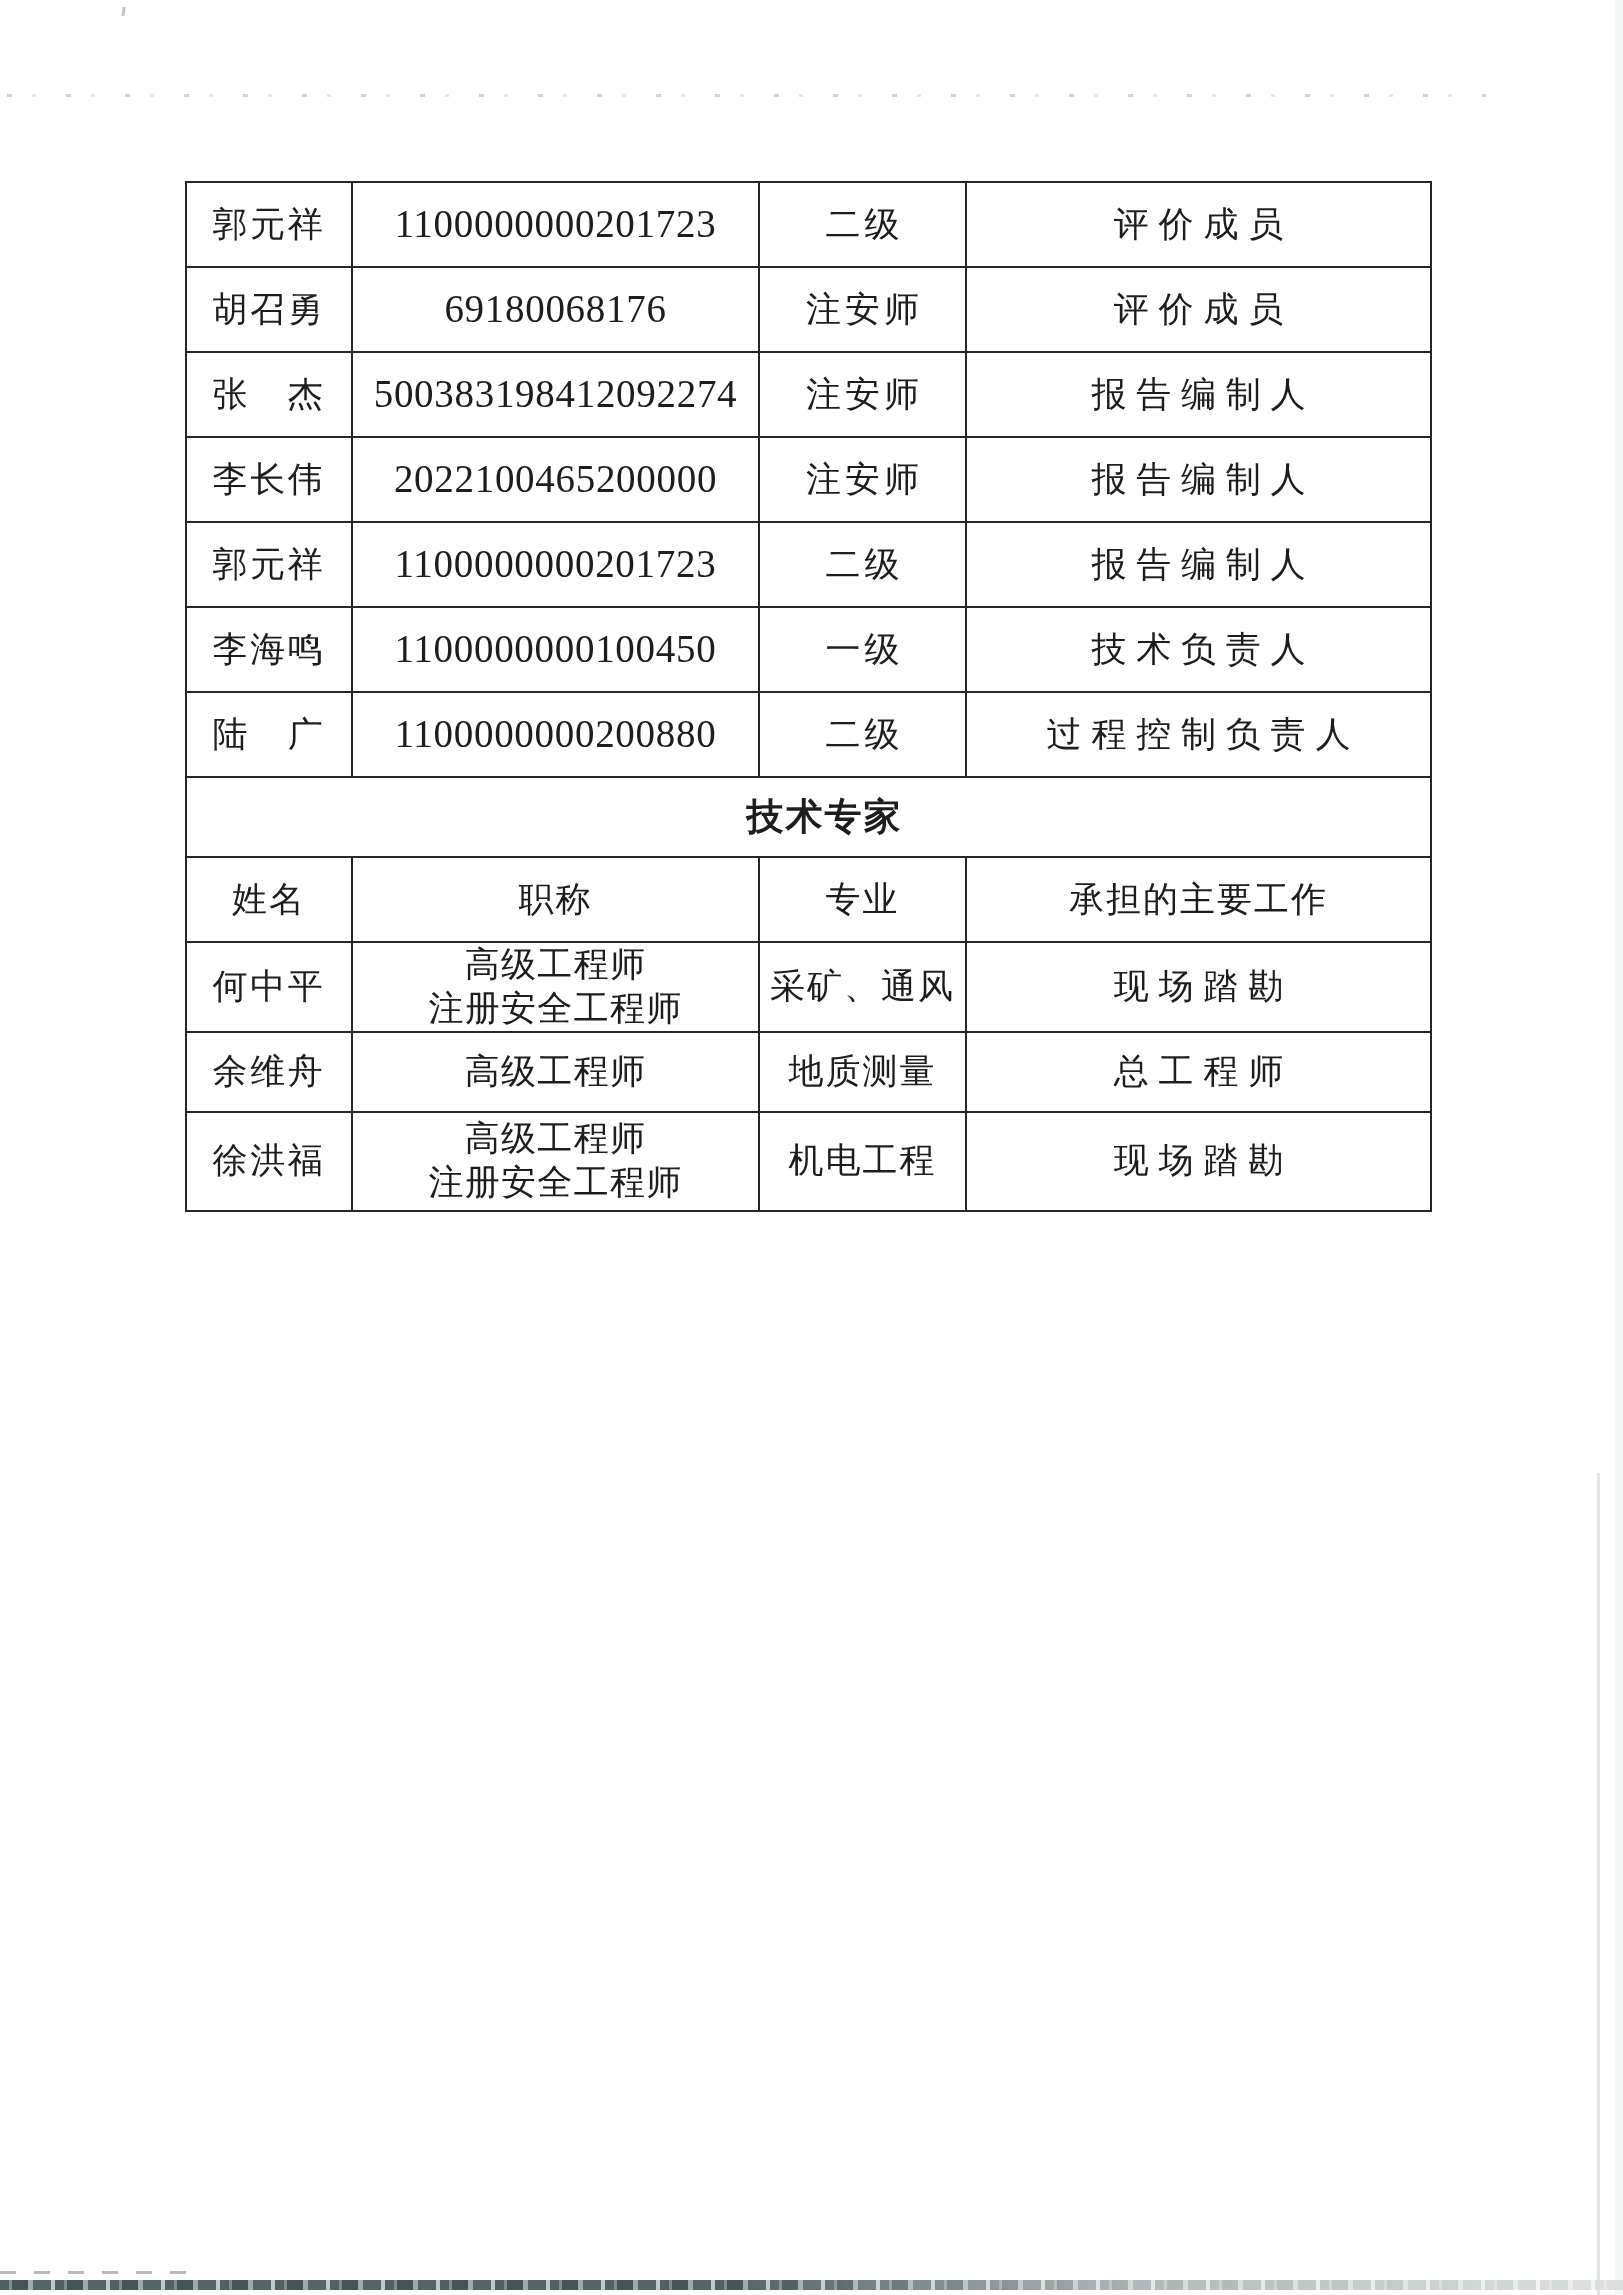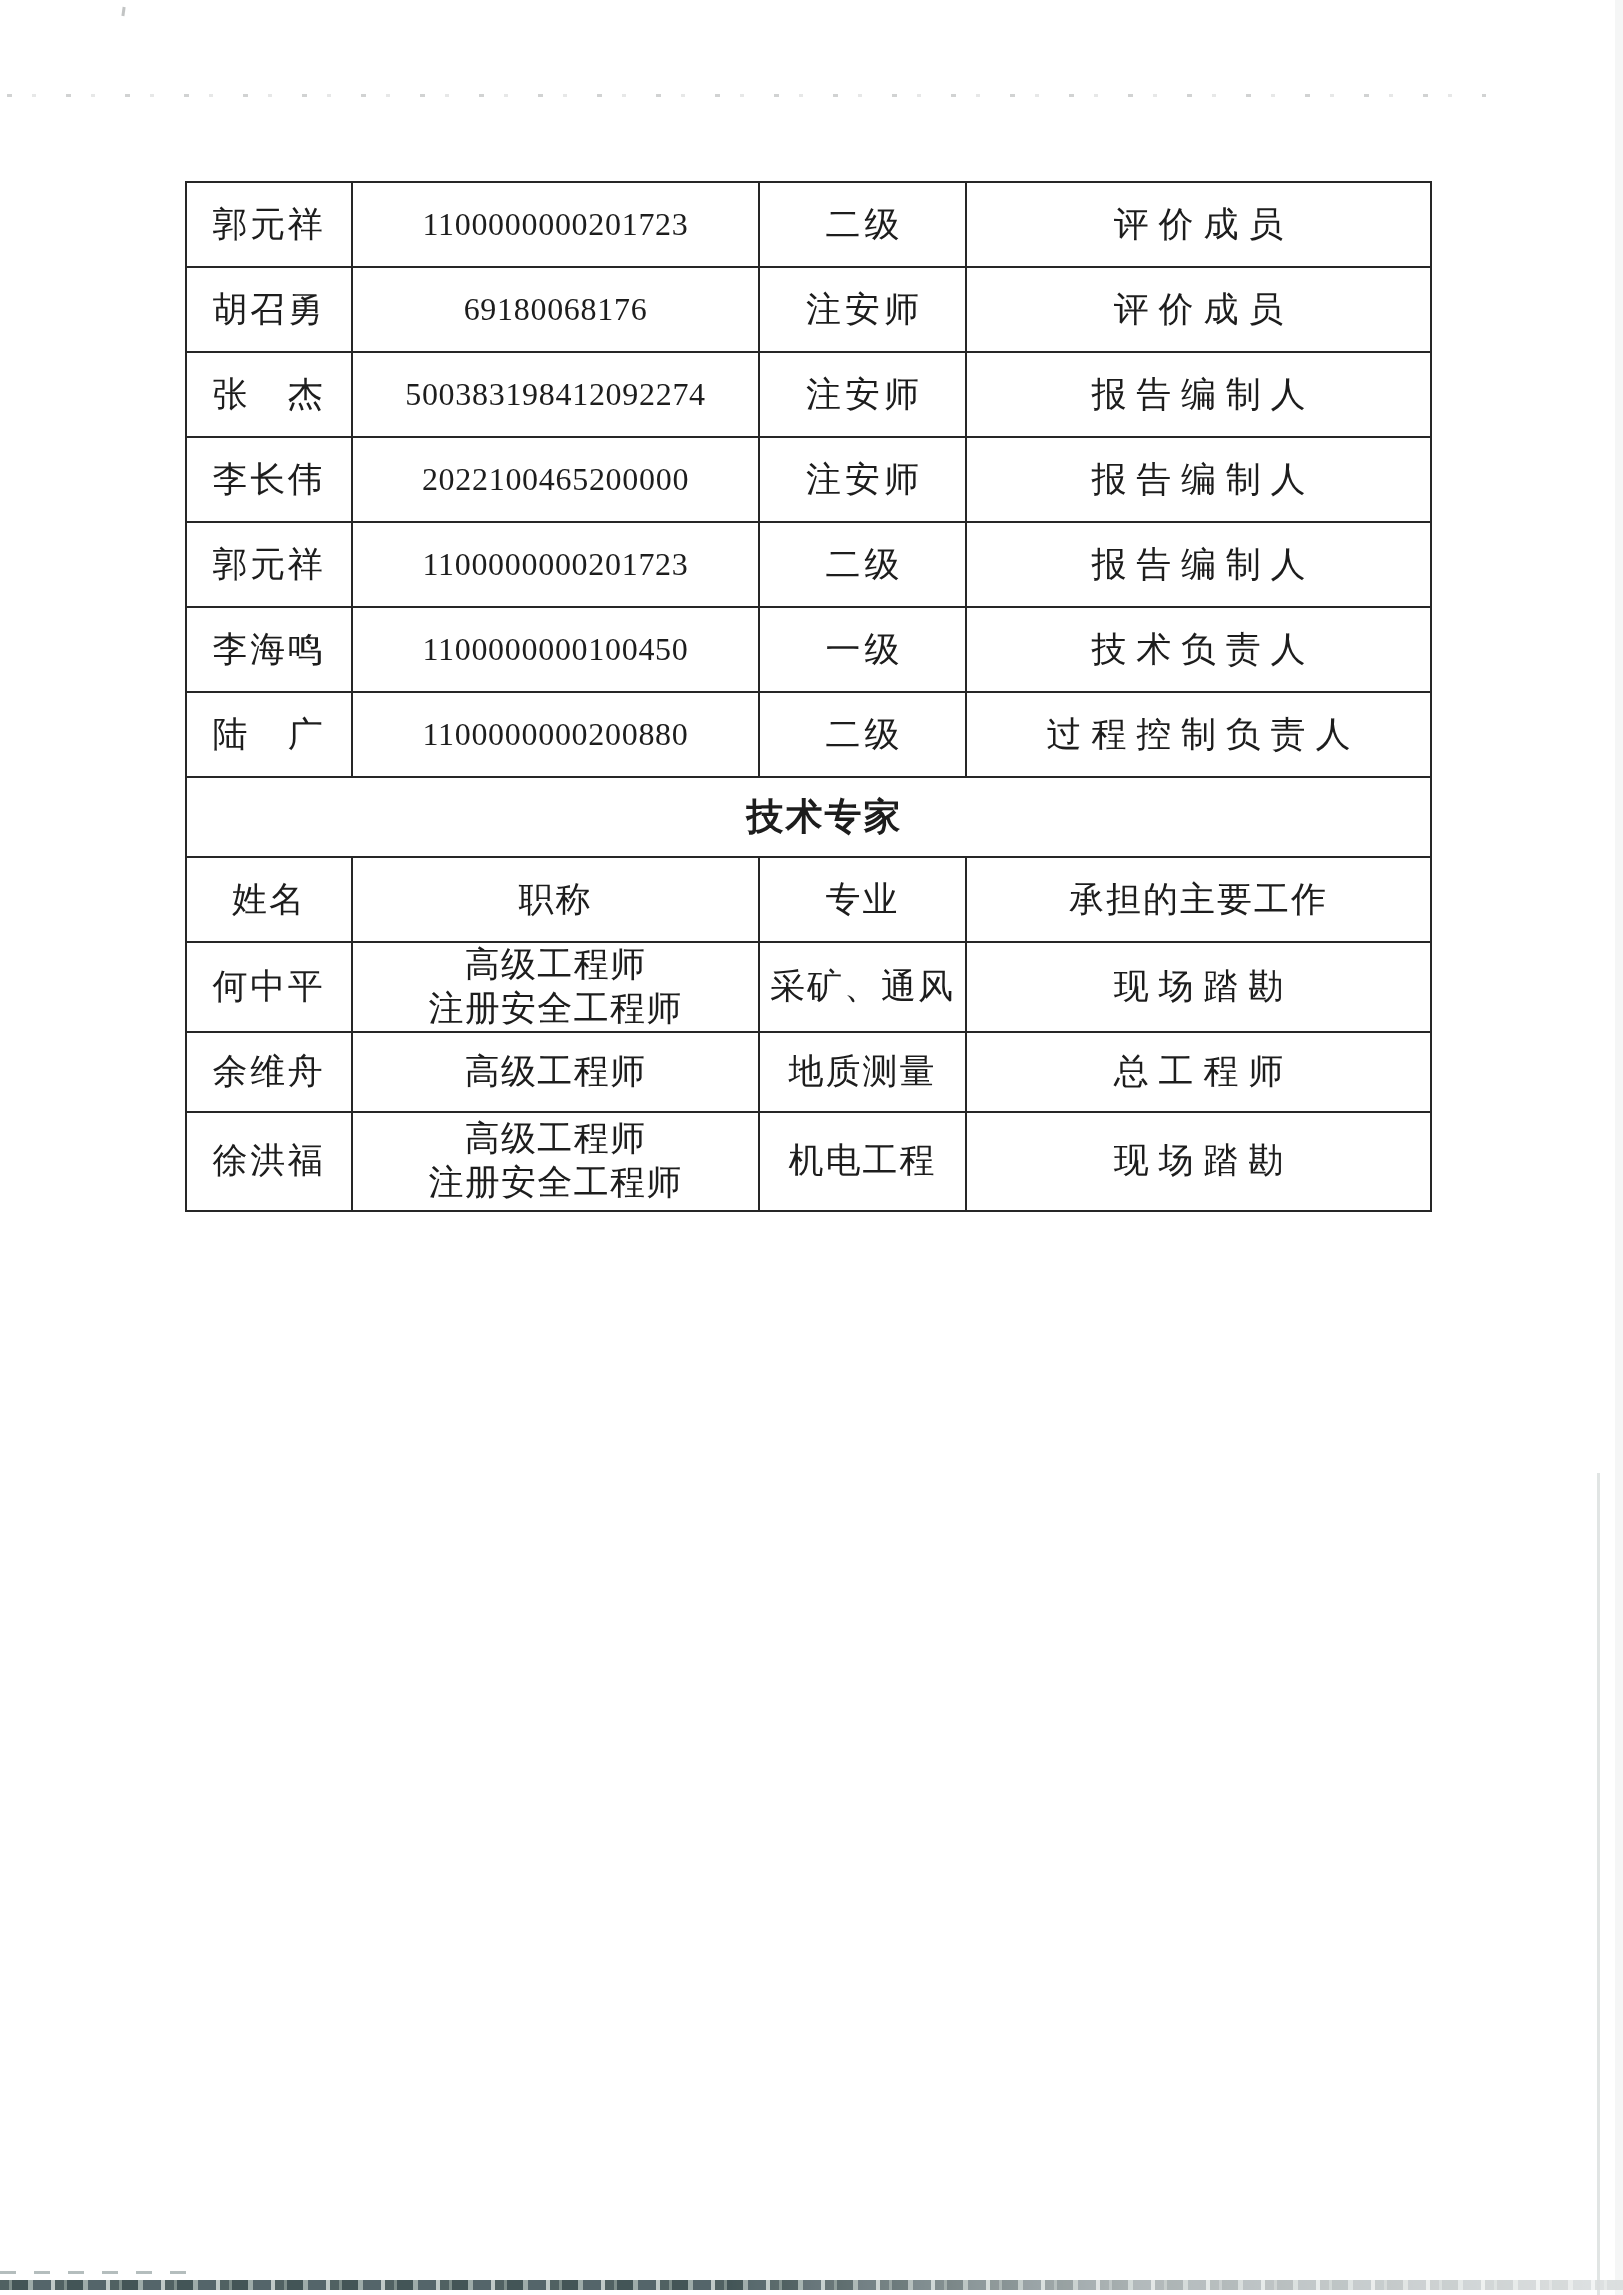--- a/index.html
+++ b/index.html
@@ -58,21 +58,21 @@
     font-size:35px;line-height:1.2;color:#1d1d1d;
   }
   tr.r-data  {height:85px;}
   tr.r-sect  {height:80px;}
   tr.r-head  {height:85px;}
   tr.r-exp1  {height:76px;}
   tr.r-exp2  {height:80px;}
   tr.r-exp3  {height:99px;}
 
   .c-name {letter-spacing:2.6px;}
-  .c-num  {font-size:32px;letter-spacing:0.7px;font-family:"Liberation Serif","DejaVu Serif",serif;}
+  .c-num  {font-size:39px;letter-spacing:0.7px;font-family:"Liberation Serif","DejaVu Serif",serif;}
   .c-level{letter-spacing:3.9px;}
   .c-role {letter-spacing:9.8px;}
   .c-sect {font-weight:bold;font-size:37px;letter-spacing:2px;padding-left:32px;}
   .c-head {letter-spacing:2px;}
   .c-title{letter-spacing:1.3px;}
   .c-title .line{display:block;line-height:1.25;}
   .c-spec {letter-spacing:2px;}
   .c-work {letter-spacing:9.8px;}
   
   .c-role,.c-work{text-indent:9.8px;}

